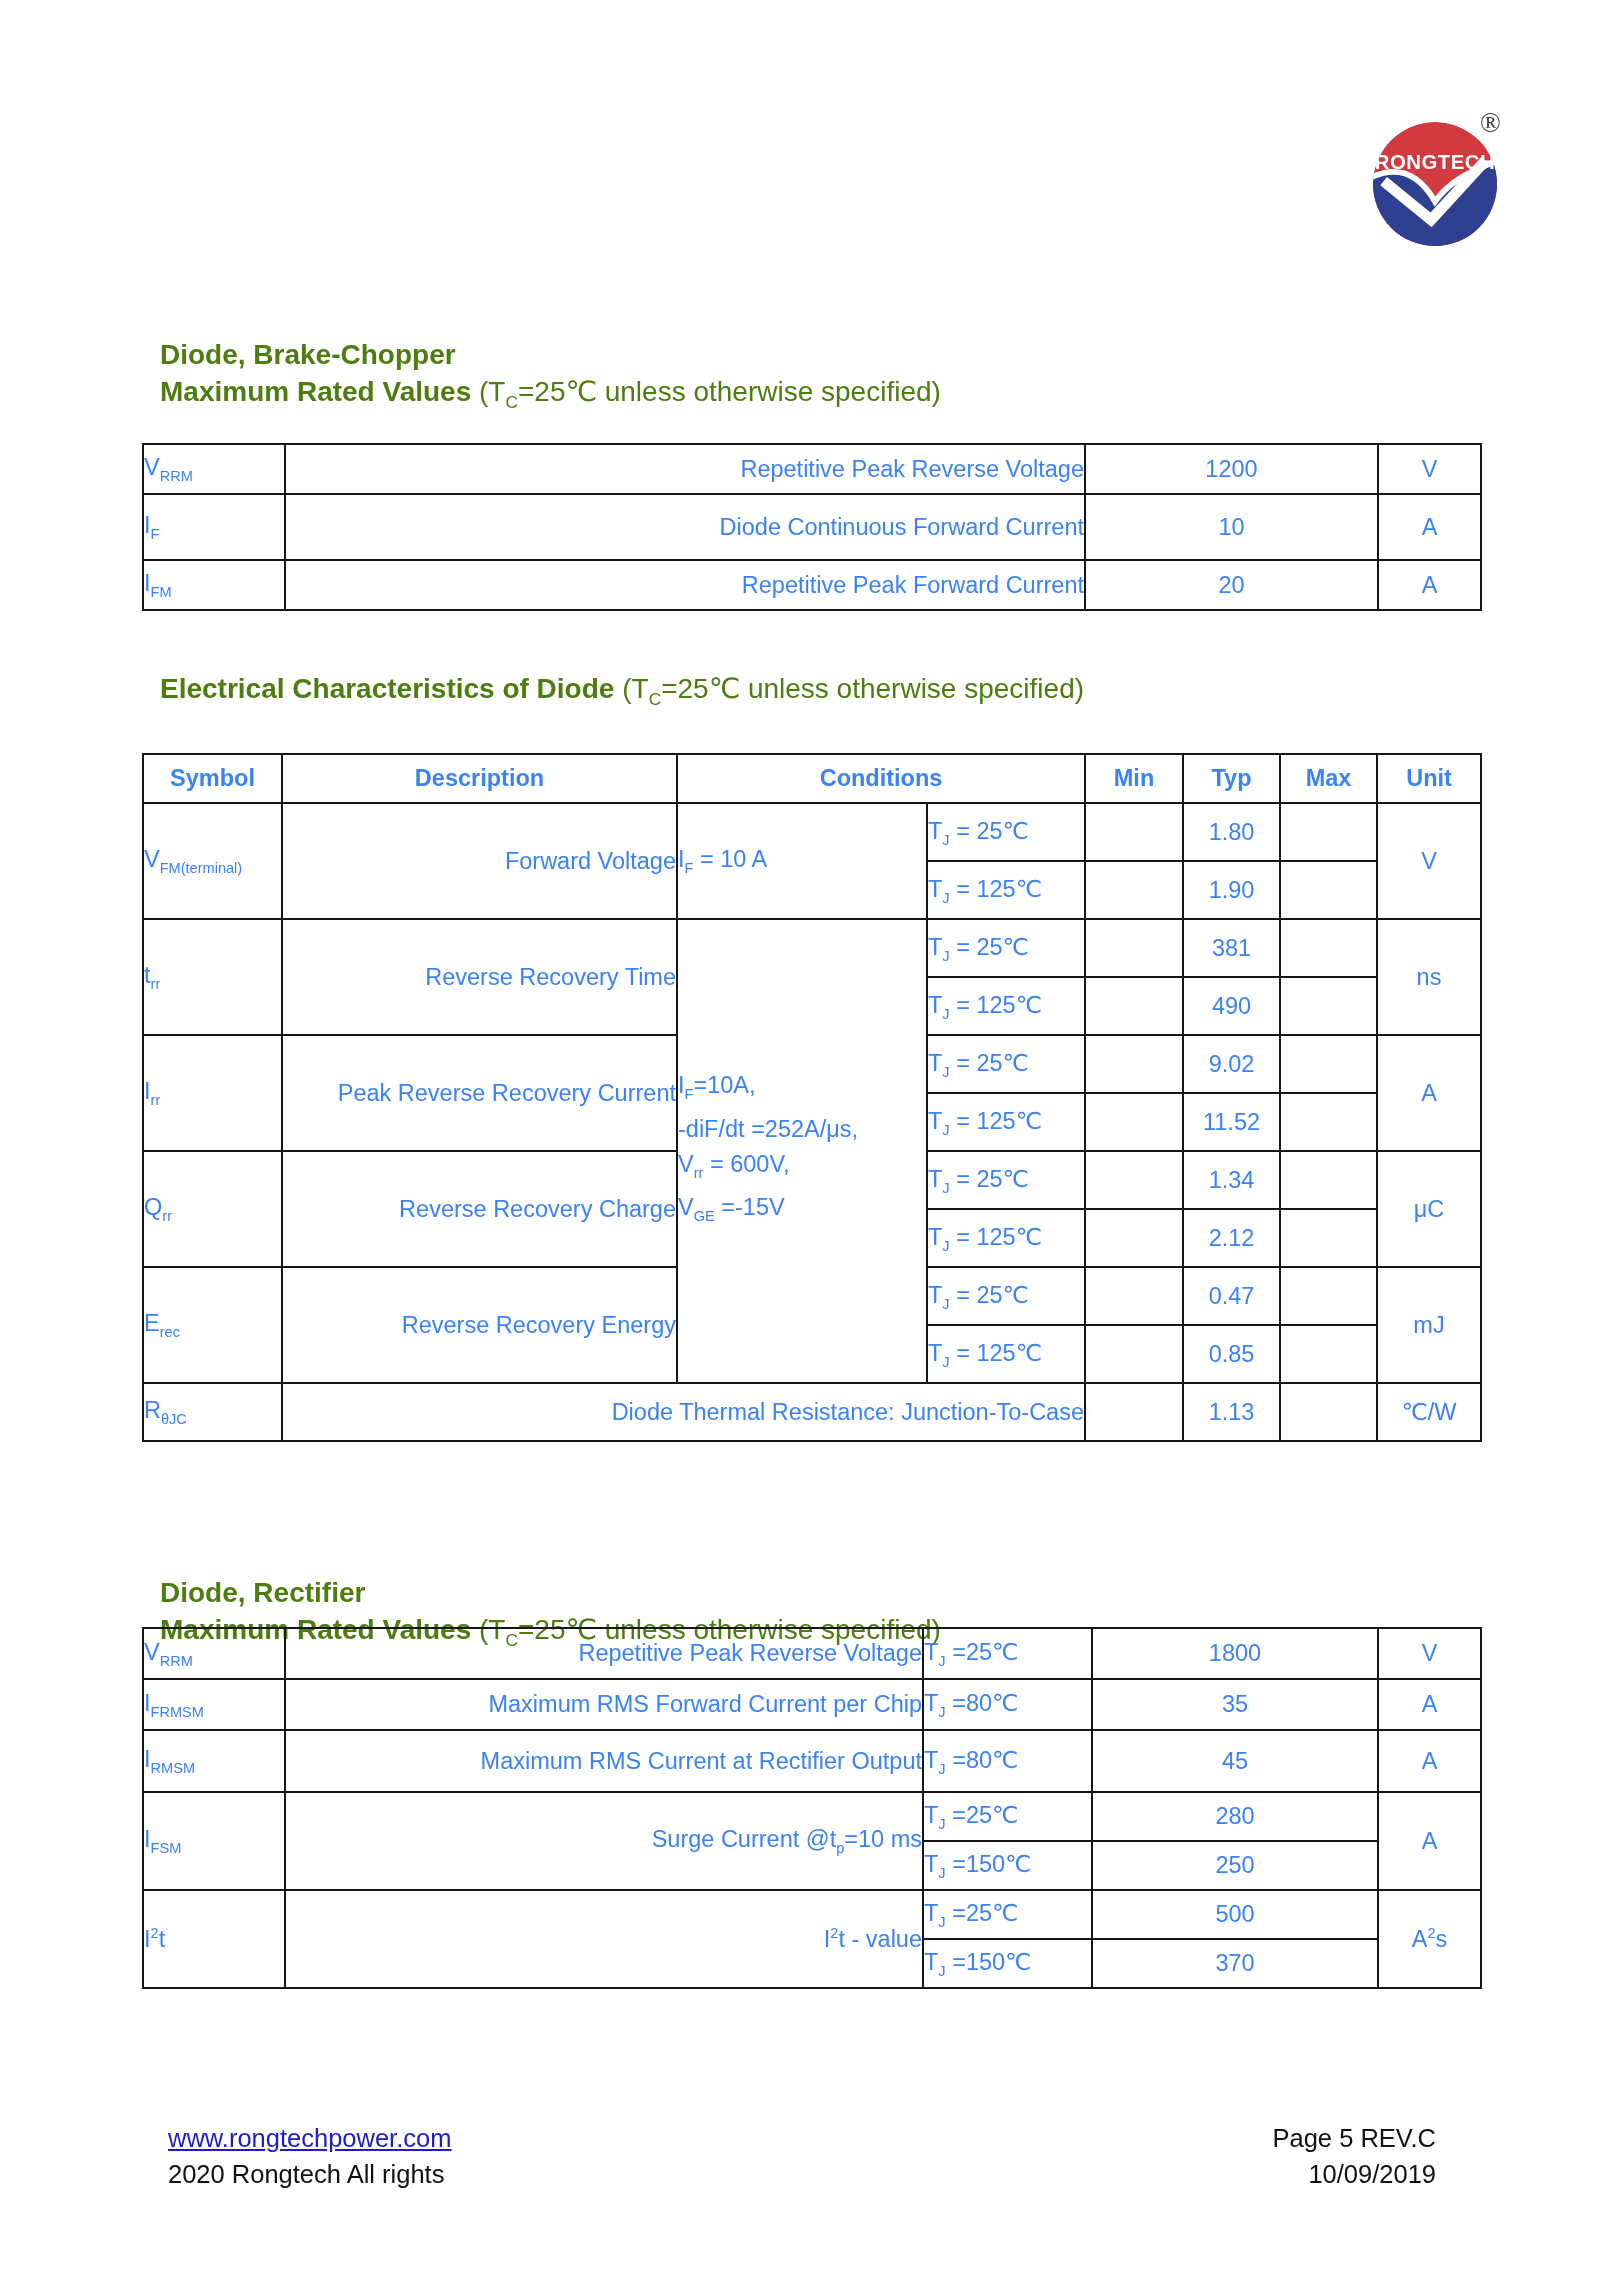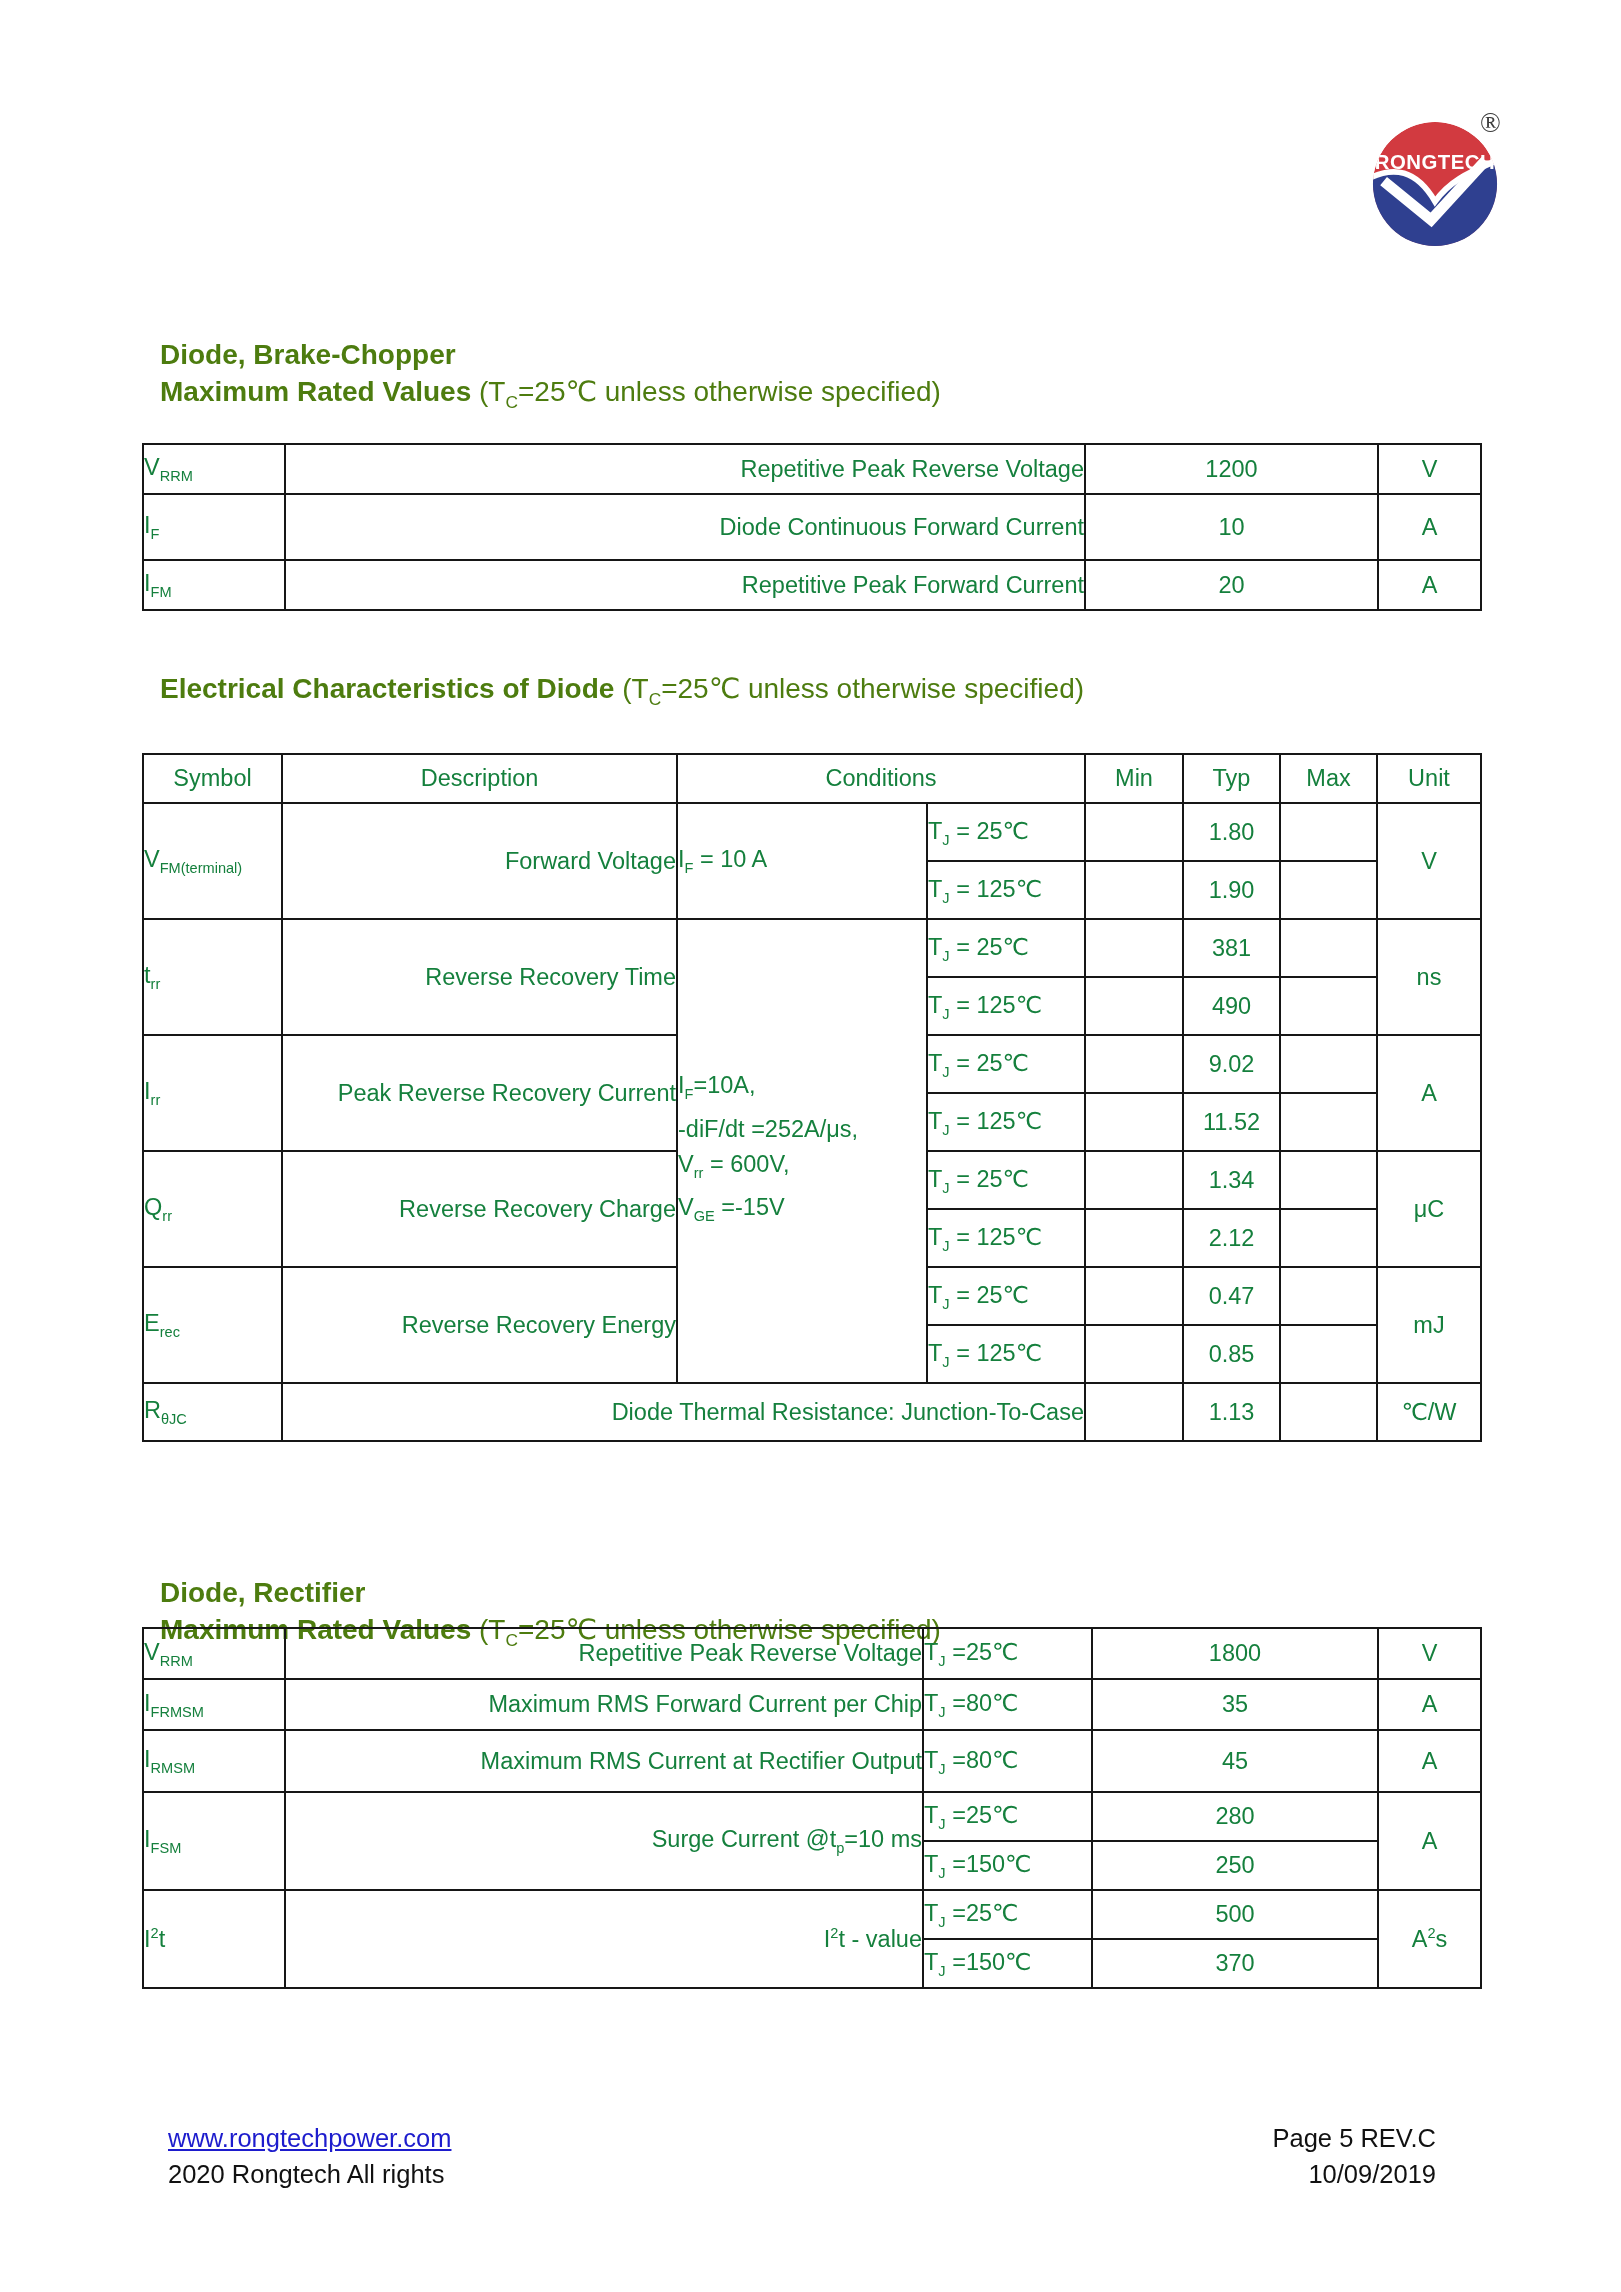--- a/index.html
+++ b/index.html
@@ -22,25 +22,25 @@
   }
   
   .heading{position:absolute;left:160px;font-size:28px;line-height:37px;color:#4d7c0f;}
   .heading .t{font-weight:bold;}
   .heading .s b{font-weight:bold;}
   
   table.tbl{
     position:absolute;left:142px;
     border-collapse:collapse;table-layout:fixed;
     width:1338px;
-    font-size:23.5px;color:#15803d;
+    font-size:23.5px;color:#3b82f6;
   }
   table.tbl{border:2.9px solid #161616;}
   .tbl td,.tbl th{border:2px solid #161616;padding:0;vertical-align:middle;overflow:hidden;}
-  .tbl th{font-weight:400;text-align:center;}
+  .tbl th{font-weight:700;text-align:center;}
   .sym{text-align:left;padding-left:15.7px;}
   .desc{text-align:right;padding-left:19.6px;}
   .cond{text-align:left;padding-left:12.7px;}
   .ctr{text-align:center;}
   .condblock{text-align:left;padding-left:12.7px;line-height:35px;}
   sub{font-size:62%;}
   sup{font-size:62%;}
   
   .footer-left{position:absolute;left:147px;top:2120px;font-size:25.5px;line-height:36px;margin-left:21px;}
   .footer-left a{display:inline-block;text-decoration:underline;cursor:pointer;}

